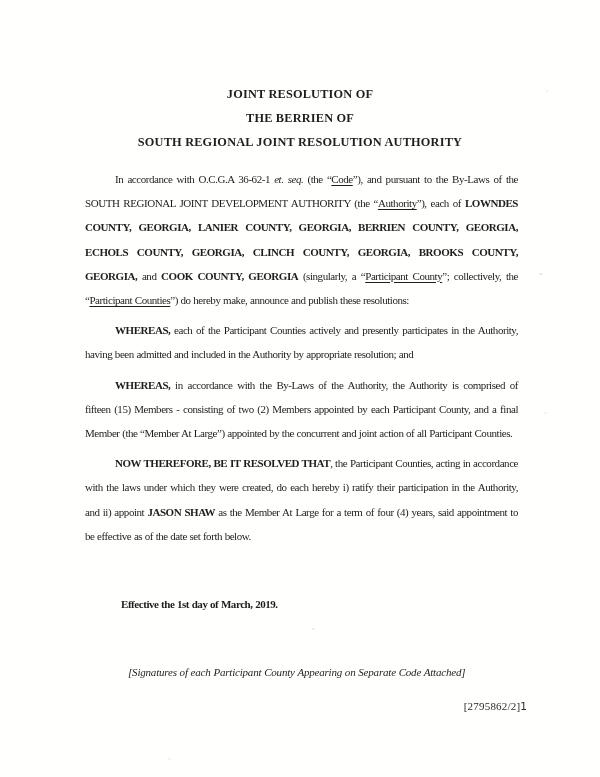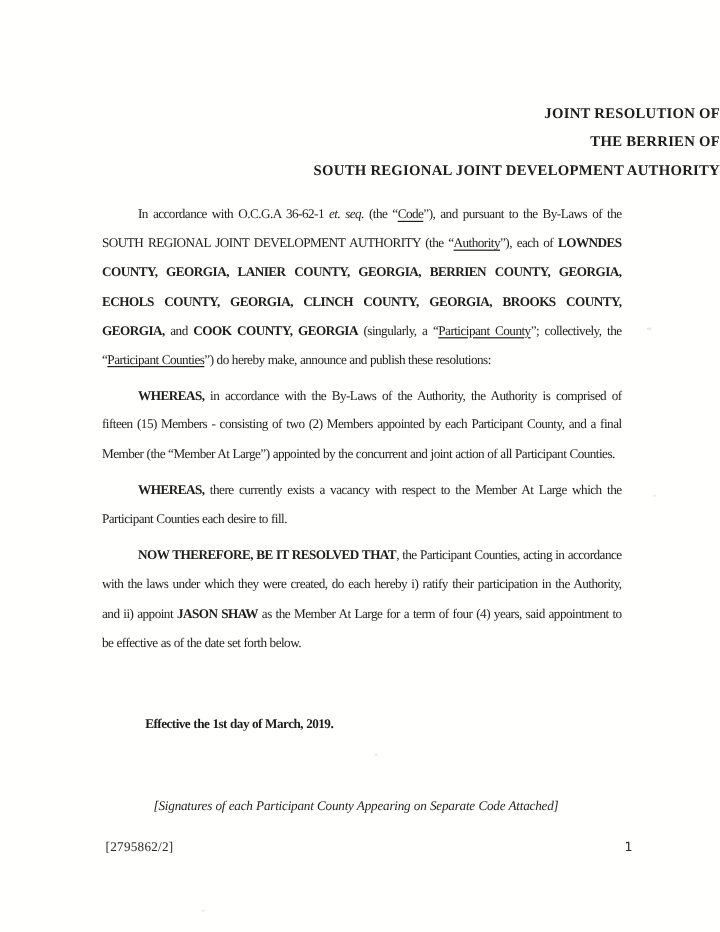--- a/index.html
+++ b/index.html
@@ -6,21 +6,21 @@
   body {
     width: 600px; height: 777px;
     background: #ffffff;
     position: relative;
     overflow: hidden;
     font-family: "Liberation Serif", "DejaVu Serif", serif;
     color: #1e1e1e;
   }
   .page { position: absolute; inset: 0; background: #fffffe; }
 
-  .title-block { position: absolute; top: 83px; left: 0; right: 0; text-align: right; }
+  .title-block { position: absolute; top: 83px; left: 0; right: 0; text-align: center; }
   .title-line {
     font-weight: bold;
     font-size: 12.3px;
     line-height: 23.8px;
     letter-spacing: 0.2px;
   }
 
   .doc-body {
     position: absolute;
     top: 167px; left: 85px; width: 433px;
@@ -35,46 +35,46 @@
   .para.effective { text-indent: 36px; }
   .para.sig { text-indent: 43px; letter-spacing: -0.2px; }
 
   .b { font-weight: bold; }
   .i { font-style: italic; }
   .u { text-decoration: underline; text-underline-offset: 2px; }
 
   .footer {
     position: absolute;
     top: 700px; left: 88px; right: 73px;
-    display: flex; justify-content: space-between; align-items: baseline;
+    display: flex; justify-content: flex-end; align-items: baseline;
   }
   .footer-left { font-size: 11px; letter-spacing: 0.2px; color: #2a2a2a; }
   .footer-right {
     font-family: "DejaVu Sans", "Liberation Sans", sans-serif;
     font-size: 10.5px; color: #2a2a2a;
   }
 
   
   .speck { position: absolute; background: #e2e2e2; border-radius: 50%; }
 </style>
 </head>
 <body>
 
 <div class="page">
 
   <div class="title-block">
     <div class="title-line">JOINT RESOLUTION OF</div>
     <div class="title-line">THE BERRIEN OF</div>
-    <div class="title-line">SOUTH REGIONAL JOINT DEVELOPMENT AUTHORITY</div>
+    <div class="title-line">SOUTH REGIONAL JOINT RESOLUTION AUTHORITY</div>
   </div>
 
   <div class="doc-body" id="doc-body">
       <p class="para indent"><span>In accordance with O.C.G.A 36-62-1 </span><span class="i">et. seq.</span><span> (the “</span><span class="u">Code</span><span>”), and pursuant to the By-Laws of the SOUTH REGIONAL JOINT DEVELOPMENT AUTHORITY (the “</span><span class="u">Authority</span><span>”), each of </span><span class="b">LOWNDES COUNTY, GEORGIA, LANIER COUNTY, GEORGIA, BERRIEN COUNTY, GEORGIA, ECHOLS COUNTY, GEORGIA, CLINCH COUNTY, GEORGIA, BROOKS COUNTY, GEORGIA,</span><span> and </span><span class="b">COOK COUNTY, GEORGIA</span><span> (singularly, a “</span><span class="u">Participant County</span><span>”; collectively, the “</span><span class="u">Participant Counties</span><span>”) do hereby make, announce and publish these resolutions:</span></p>
+      <p class="para indent"><span class="b">WHEREAS,</span><span> each of the Participant Counties actively and presently participates in the Authority, having been admitted and included in the Authority by appropriate resolution; and</span></p>
       <p class="para indent"><span class="b">WHEREAS,</span><span> in accordance with the By-Laws of the Authority, the Authority is comprised of fifteen (15) Members - consisting of two (2) Members appointed by each Participant County, and a final Member (the “Member At Large”) appointed by the concurrent and joint action of all Participant Counties.</span></p>
-      <p class="para indent"><span class="b">WHEREAS,</span><span> there currently exists a vacancy with respect to the Member At Large which the Participant Counties each desire to fill.</span></p>
       <p class="para indent"><span class="b">NOW THEREFORE, BE IT RESOLVED THAT</span><span>, the Participant Counties, acting in accordance with the laws under which they were created, do each hereby i) ratify their participation in the Authority, and ii) appoint </span><span class="b">JASON SHAW</span><span> as the Member At Large for a term of four (4) years, said appointment to be effective as of the date set forth below.</span></p>
       <p class="para left effective"><span class="b">Effective the 1st day of March, 2019.</span></p>
       <p class="para left sig"><span class="i">[Signatures of each Participant County Appearing on Separate Code Attached]</span></p>
     </div>
 
   <div class="footer">
     <span class="footer-left">[2795862/2]</span>
     <span class="footer-right">1</span>
   </div>
 

